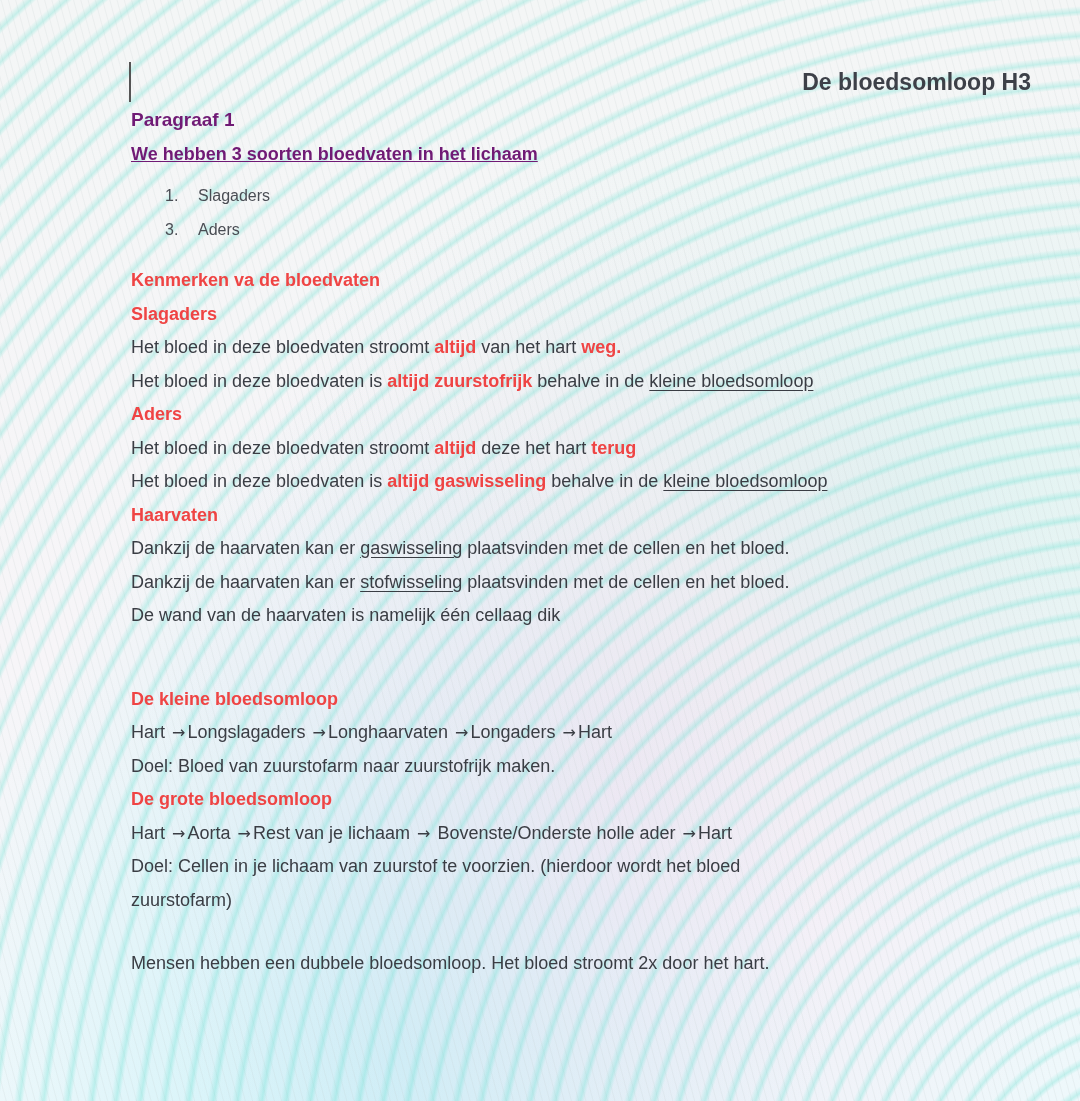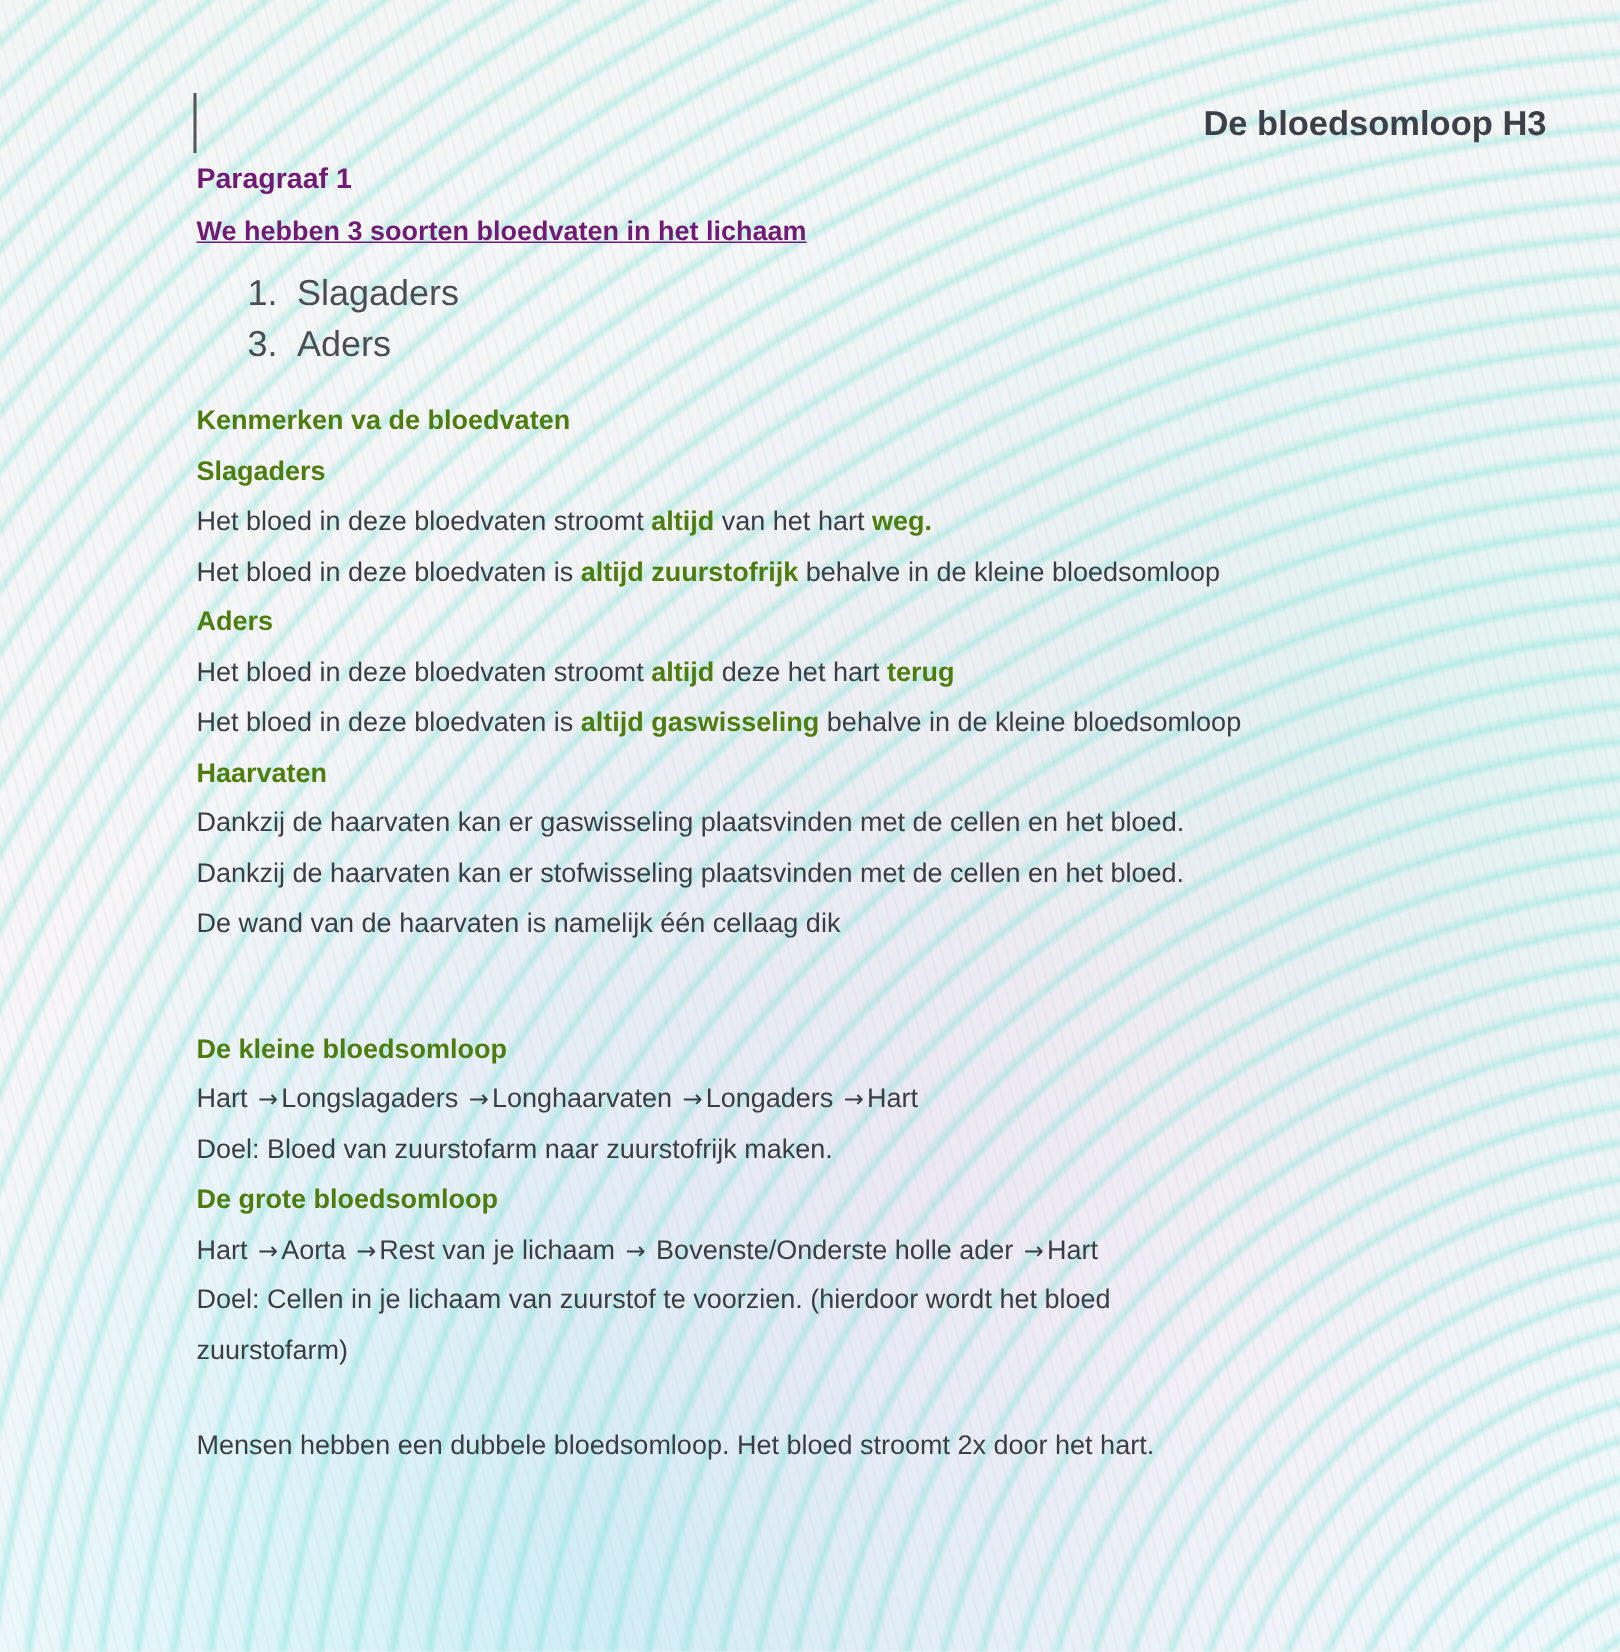--- a/index.html
+++ b/index.html
@@ -61,29 +61,29 @@
       height: 36px;
       line-height: 36px;
     }
     .line {
       font-size: 18px;
       height: 33.5px;
       line-height: 33.5px;
       white-space: nowrap;
       color: #3a3d44;
     }
-    .bold { font-weight: bold; color: #4d7c0f; }
-    .u { text-underline-offset: 3px; }
+    .bold { font-weight: bold; color: #ef4444; }
+    .u { text-decoration: underline; text-underline-offset: 3px; }
     ol.vessels {
       list-style: none;
       margin: 8px 0 6px 0;
       padding: 0 0 0 34px;
     }
     ol.vessels li {
-      font-size: 24px;
+      font-size: 16px;
       height: 33.5px;
       line-height: 33.5px;
       color: #4a4d54;
     }
     ol.vessels .num { display: inline-block; width: 33px; }
     .gap-s { height: 12px; }
     .gap-l { height: 50px; }
     .gap-m { height: 30px; }
     .arrow { font-family: "DejaVu Sans", sans-serif; font-size: 16px; padding: 0 2px; }
   </style>

